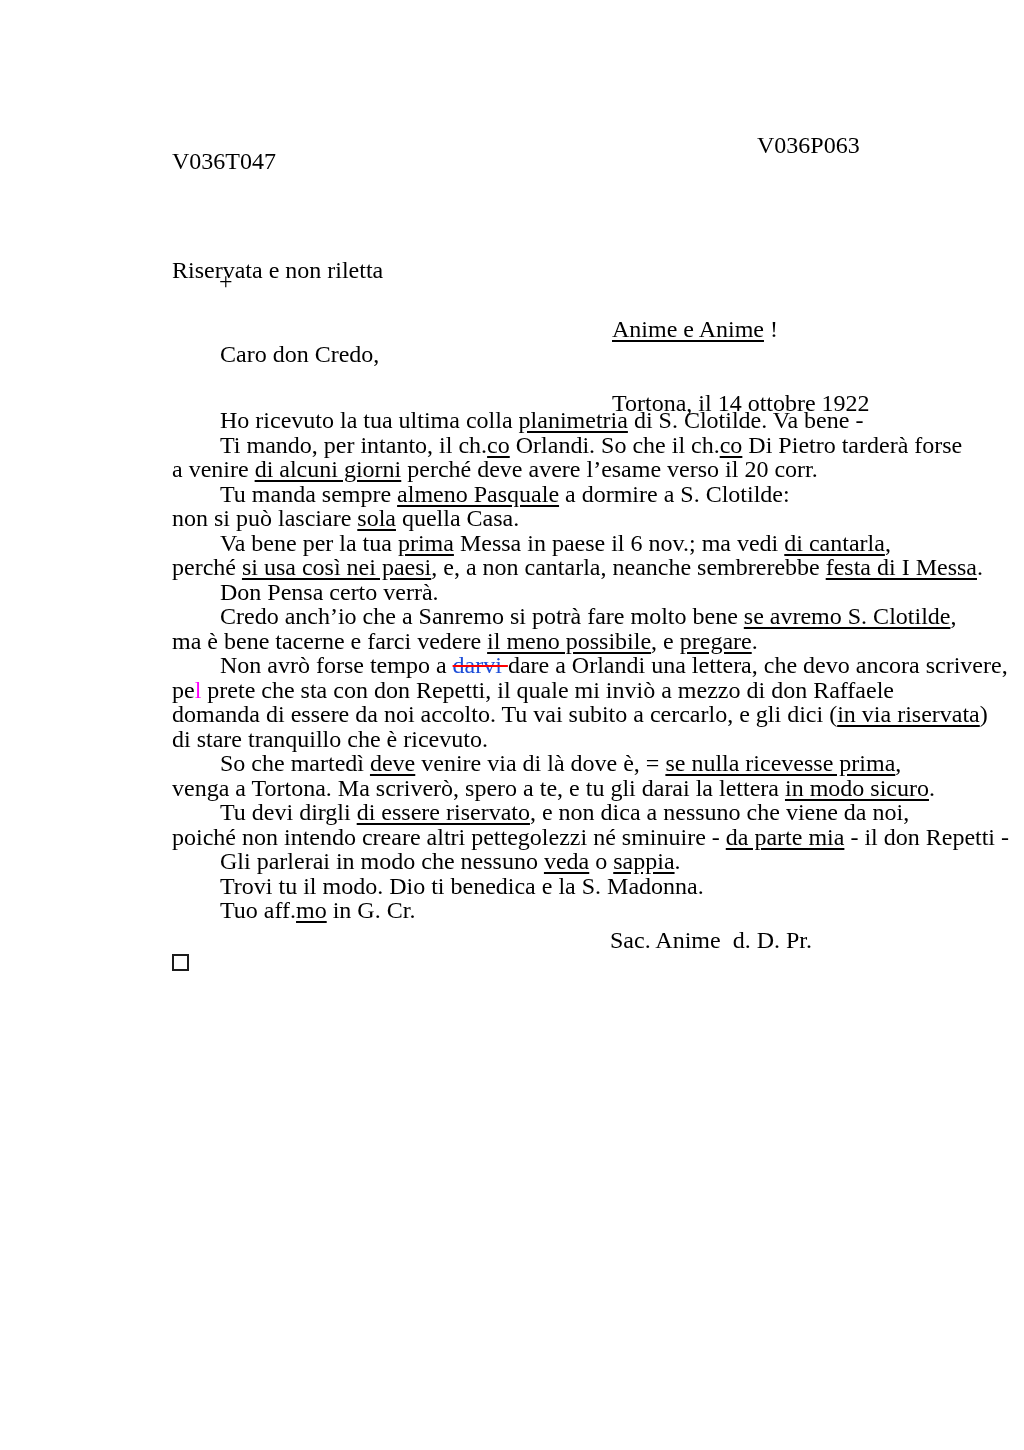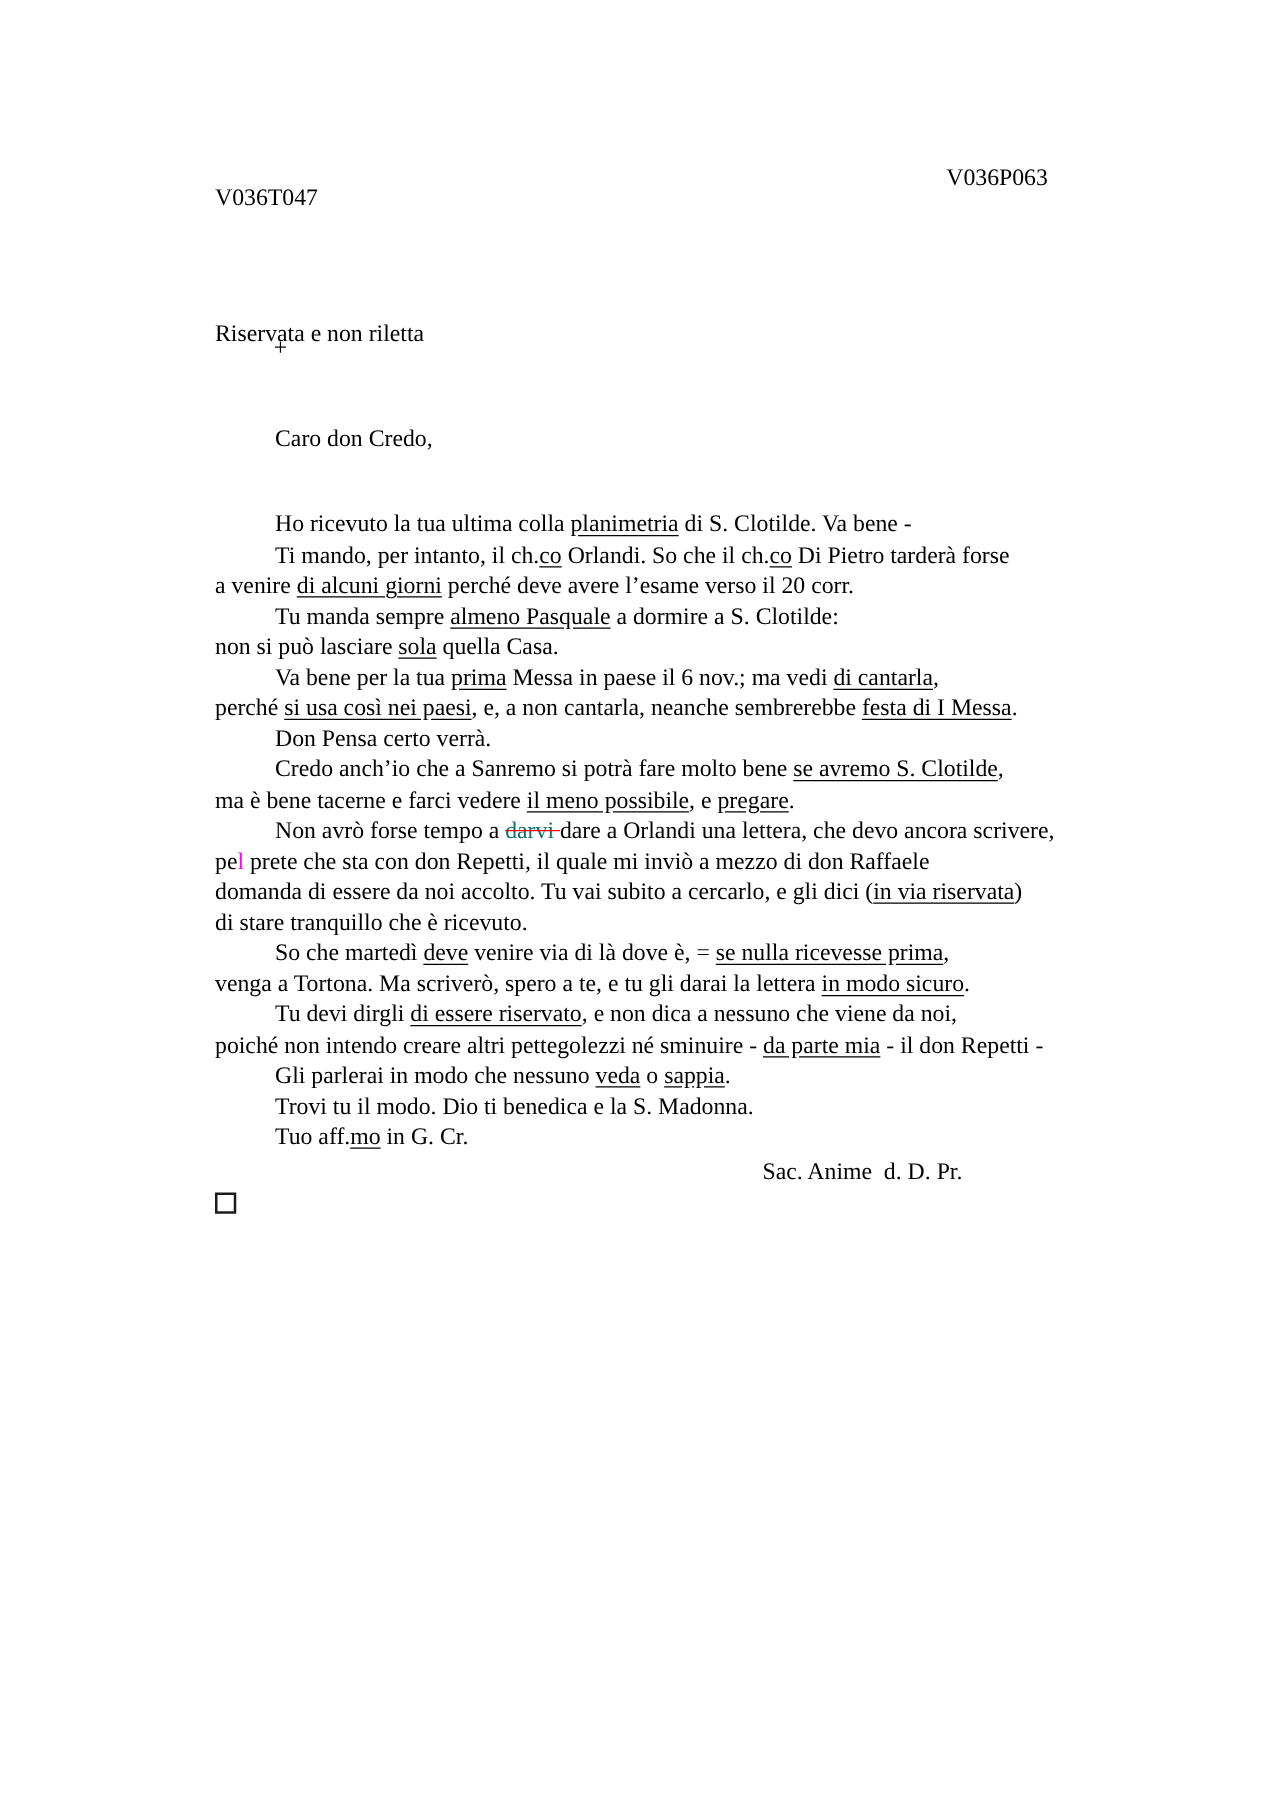--- a/index.html
+++ b/index.html
@@ -6,21 +6,21 @@
     margin: 0;
     padding: 0;
     background: #ffffff;
   }
   #page {
     position: relative;
     width: 1024px;
     height: 1450px;
     background: #ffffff;
     font-family: "Liberation Serif", "DejaVu Serif", serif;
-    font-size: 19px;
+    font-size: 24px;
     color: #000000;
     overflow: hidden;
   }
   .abs { position: absolute; white-space: pre; }
   #header-left  { left: 172px; top: 148px; }
   #header-right { left: 757px; top: 132px; }
   #confidential-note { left: 172px; top: 222px; margin-top: 35px; }
   #cross-mark { left: 219px; top: 268px; }
   #motto-block { left: 612px; top: 268px; line-height: 24.5px; }
   #salutation { left: 220px; top: 341px; }
@@ -34,39 +34,43 @@
     background: #ffffff;
   }
   .line {
     white-space: pre;
     line-height: 24.5px;
     height: 24.5px;
   }
   .line.indent { padding-left: 48px; }
   .u { text-decoration: underline; text-underline-offset: 3px; }
   .del {
-    color: #0f766e;
+    color: #1d4ed8;
     text-decoration: line-through;
     text-decoration-color: #ff0000;
   }
   .ins { color: #ff00ff; }
 </style>
 </head>
 <body>
 
 <div id="page">
 
   <div class="abs" id="header-left">V036T047</div>
 
   <div class="abs" id="header-right">V036P063</div>
 
   <div class="abs" id="confidential-note">Riservata e non riletta</div>
 
   <div class="abs" id="cross-mark">+</div>
 
+  <div class="abs" id="motto-block">
+    <div class="line"><span class="u">Anime e Anime</span><span> !</span></div>
+    <div class="line">Tortona, il 14 ottobre 1922</div>
+  </div>
 
   <div class="abs" id="salutation">Caro don Credo,</div>
 
   <div class="abs" id="body-lines"><div class="line indent"><span>Ho ricevuto la tua ultima colla </span><span class="u">planimetria</span><span> di S. Clotilde. Va bene -</span></div><div class="line indent"><span>Ti mando, per intanto, il ch.</span><span class="u">co</span><span> Orlandi. So che il ch.</span><span class="u">co</span><span> Di Pietro tarderà forse</span></div><div class="line"><span>a venire </span><span class="u">di alcuni giorni</span><span> perché deve avere l’esame verso il 20 corr.</span></div><div class="line indent"><span>Tu manda sempre </span><span class="u">almeno Pasquale</span><span> a dormire a S. Clotilde:</span></div><div class="line"><span>non si può lasciare </span><span class="u">sola</span><span> quella Casa.</span></div><div class="line indent"><span>Va bene per la tua </span><span class="u">prima</span><span> Messa in paese il 6 nov.; ma vedi </span><span class="u">di cantarla</span><span>,</span></div><div class="line"><span>perché </span><span class="u">si usa così nei paesi</span><span>, e, a non cantarla, neanche sembrerebbe </span><span class="u">festa di I Messa</span><span>.</span></div><div class="line indent"><span>Don Pensa certo verrà.</span></div><div class="line indent"><span>Credo anch’io che a Sanremo si potrà fare molto bene </span><span class="u">se avremo S. Clotilde</span><span>,</span></div><div class="line"><span>ma è bene tacerne e farci vedere </span><span class="u">il meno possibile</span><span>, e </span><span class="u">pregare</span><span>.</span></div><div class="line indent"><span>Non avrò forse tempo a </span><span class="del">darvi </span><span>dare a Orlandi una lettera, che devo ancora scrivere,</span></div><div class="line"><span>pe</span><span class="ins">l</span><span> prete che sta con don Repetti, il quale mi inviò a mezzo di don Raffaele</span></div><div class="line"><span>domanda di essere da noi accolto. Tu vai subito a cercarlo, e gli dici (</span><span class="u">in via riservata</span><span>)</span></div><div class="line"><span>di stare tranquillo che è ricevuto.</span></div><div class="line indent"><span>So che martedì </span><span class="u">deve</span><span> venire via di là dove è, = </span><span class="u">se nulla ricevesse prima</span><span>,</span></div><div class="line"><span>venga a Tortona. Ma scriverò, spero a te, e tu gli darai la lettera </span><span class="u">in modo sicuro</span><span>.</span></div><div class="line indent"><span>Tu devi dirgli </span><span class="u">di essere riservato</span><span>, e non dica a nessuno che viene da noi,</span></div><div class="line"><span>poiché non intendo creare altri pettegolezzi né sminuire - </span><span class="u">da parte mia</span><span> - il don Repetti -</span></div><div class="line indent"><span>Gli parlerai in modo che nessuno </span><span class="u">veda</span><span> o </span><span class="u">sappia</span><span>.</span></div><div class="line indent"><span>Trovi tu il modo. Dio ti benedica e la S. Madonna.</span></div><div class="line indent"><span>Tuo aff.</span><span class="u">mo</span><span> in G. Cr.</span></div></div>
 
   <div class="abs" id="signature">Sac. Anime  d. D. Pr.</div>
 
   <div id="checkbox-square"></div>
 
 </div>

